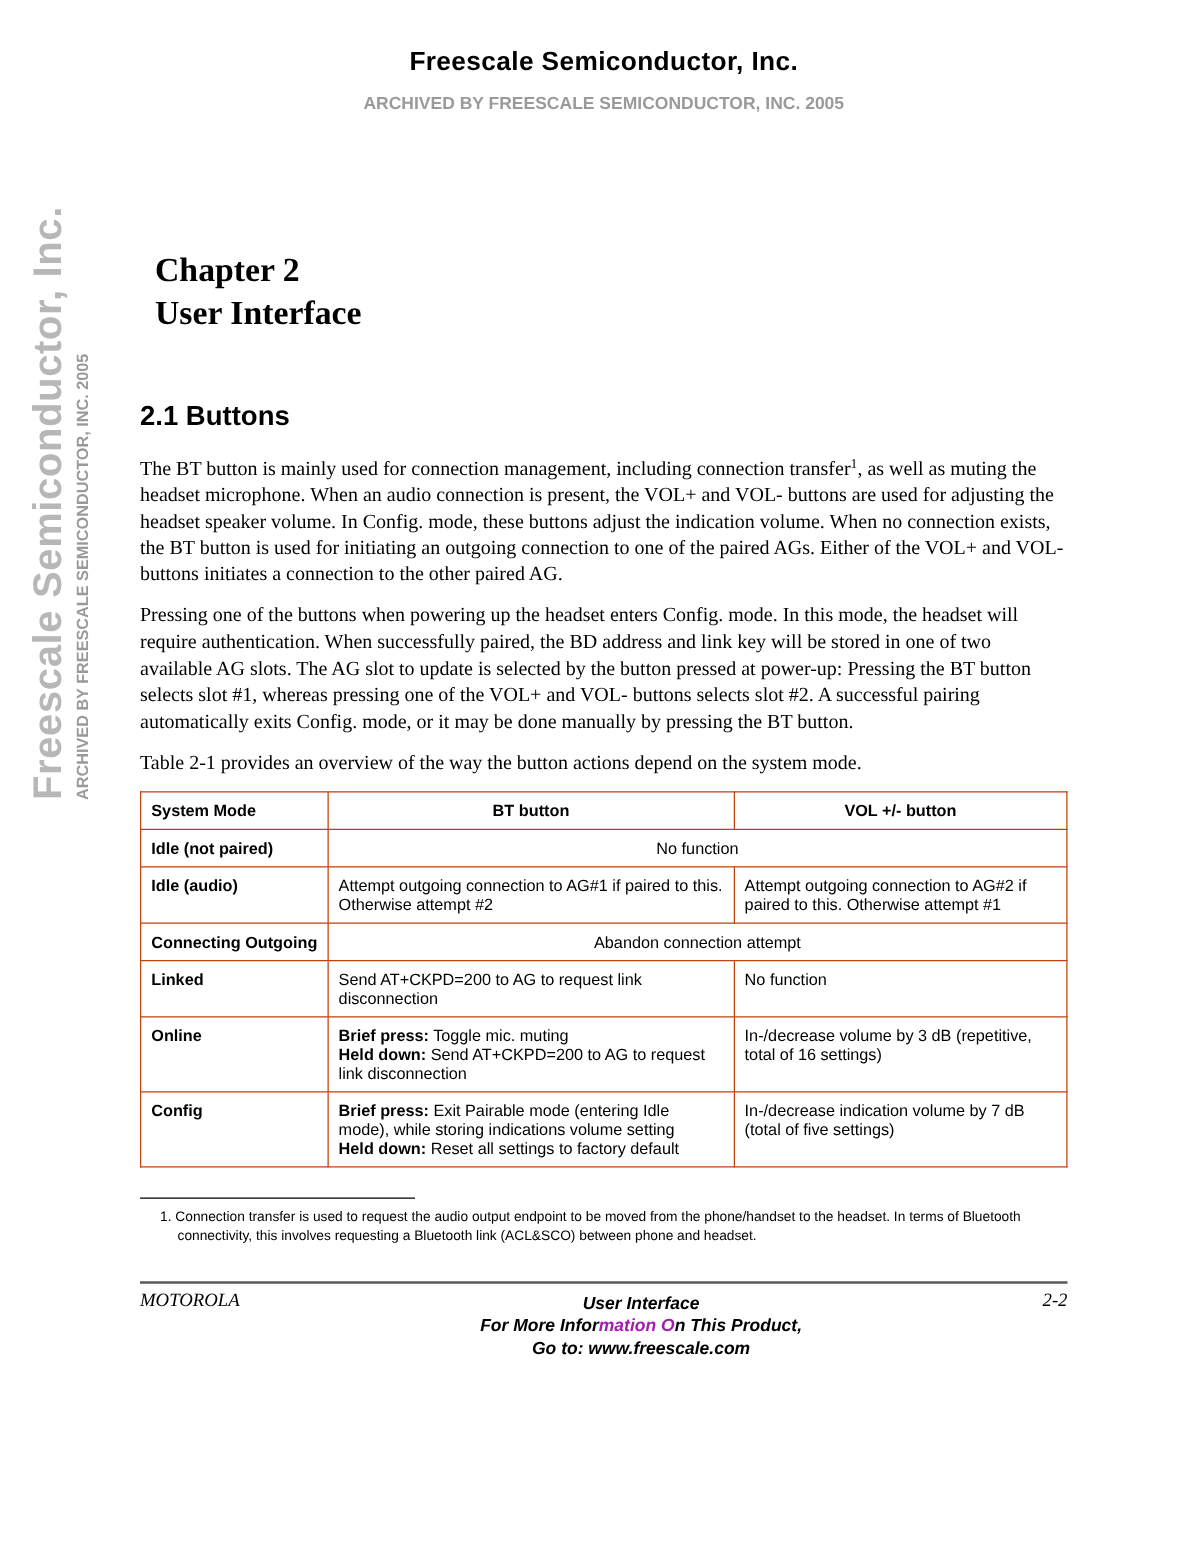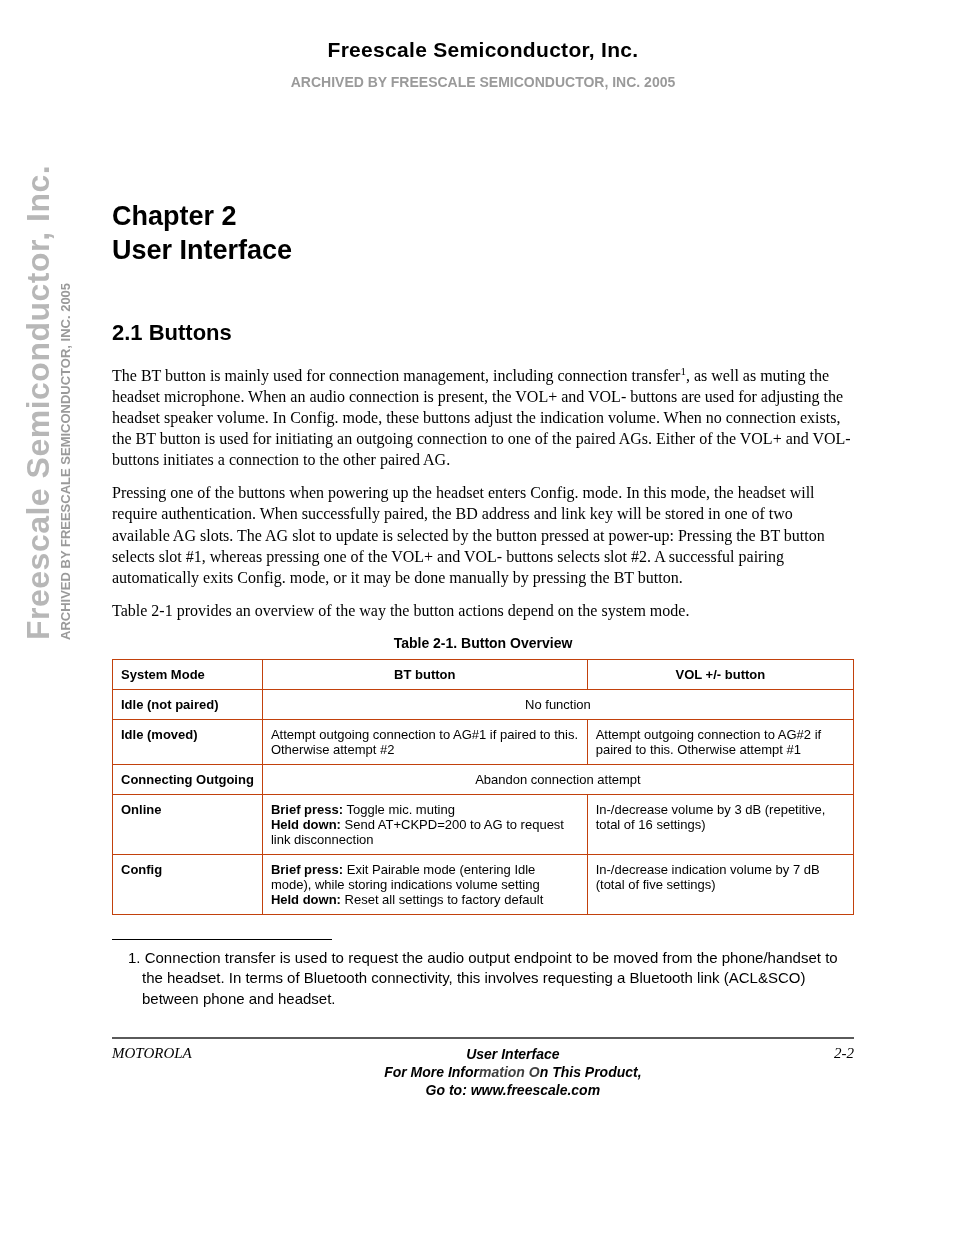--- a/index.html
+++ b/index.html
@@ -27,25 +27,26 @@
   }
   .archived-header {
     text-align: center;
     font-family: Arial, Helvetica, sans-serif;
     font-weight: 700;
     font-size: 14px;
     color: #9a9a9a;
     margin-bottom: 110px;
   }
   .chapter-title {
-    font-family: Liberation Sans, sans-serif;
+    font-family: Liberation Serif, serif;
     font-weight: 900;
     font-size: 27px;
     line-height: 1.25;
     margin-bottom: 52px;
+    margin-left: 12px;
   }
   .section-title {
     font-family: Arial, Helvetica, sans-serif;
     font-weight: 900;
     font-size: 22px;
     margin-bottom: 18px;
   }
   .body-text {
     font-size: 16px;
     line-height: 1.32;
@@ -85,21 +86,21 @@
   .bold { font-weight: 700; }
   .footnote-rule {
     border: none;
     border-top: 1px solid #000;
     width: 220px;
     margin-top: 24px;
     margin-bottom: 8px;
   }
   .footnote {
     font-family: Arial, Helvetica, sans-serif;
-    font-size: 15px;
+    font-size: 11px;
     line-height: 1.35;
     padding-left: 30px;
     text-indent: -14px;
   }
   .footer-rule {
     border: none;
     border-top: 2px solid #5a5a5a;
     margin-top: 28px;
     margin-bottom: 6px;
   }
@@ -112,21 +113,21 @@
   }
   .footer-left { font-family: "Times New Roman", serif; }
   .footer-center {
     text-align: center;
     font-family: Arial, Helvetica, sans-serif;
     font-weight: 900;
     font-size: 14px;
     line-height: 1.3;
   }
   .footer-center .doc-section { font-weight: 700; }
-  .footer-center .tagline1 .prelim { color: #404040; }
+  .footer-center .tagline1 .prelim { color: #a21caf; }
   .footer-right { font-family: "Times New Roman", serif; }
   .side-text {
     position: absolute;
     left: 20px;
     top: 640px;
     transform: rotate(-90deg);
     transform-origin: left top;
     font-family: Arial, Helvetica, sans-serif;
     font-weight: 900;
     font-size: 32px;
@@ -167,41 +168,45 @@
 
 
   <p class="body-text">
     <span>The BT button is mainly used for connection management, including connection transfer</span><sup>1</sup><span>, as well as muting the headset microphone. When an audio connection is present, the VOL+ and VOL- buttons are used for adjusting the headset speaker volume. In Config. mode, these buttons adjust the indication volume. When no connection exists, the BT button is used for initiating an outgoing connection to one of the paired AGs. Either of the VOL+ and VOL- buttons initiates a connection to the other paired AG.</span>
   </p>
 
   <p class="body-text">Pressing one of the buttons when powering up the headset enters Config. mode. In this mode, the headset will require authentication. When successfully paired, the BD address and link key will be stored in one of two available AG slots. The AG slot to update is selected by the button pressed at power-up: Pressing the BT button selects slot #1, whereas pressing one of the VOL+ and VOL- buttons selects slot #2. A successful pairing automatically exits Config. mode, or it may be done manually by pressing the BT button.</p>
 
   <p class="body-text">Table 2-1 provides an overview of the way the button actions depend on the system mode.</p>
 
-  <div class="table-caption">Table 2-1.   Button Overview</div>
 
   <table class="overview">
     <tbody>
         <tr>
       <th>System Mode</th>
       <th>BT button</th>
       <th>VOL +/- button</th>
     </tr>
     <tr>
       <td class="mode-col">Idle (not paired)</td>
       <td class="center" colspan="2">No function</td>
     </tr>
     <tr>
-      <td class="mode-col">Idle (moved)</td>
+      <td class="mode-col">Idle (audio)</td>
       <td>Attempt outgoing connection to AG#1 if paired to this. Otherwise attempt #2</td>
       <td>Attempt outgoing connection to AG#2 if paired to this. Otherwise attempt #1</td>
     </tr>
     <tr>
       <td class="mode-col">Connecting Outgoing</td>
       <td class="center" colspan="2">Abandon connection attempt</td>
+    </tr>
+    <tr>
+      <td class="mode-col">Linked</td>
+      <td>Send AT+CKPD=200 to AG to request link disconnection</td>
+      <td>No function</td>
     </tr>
     <tr>
       <td class="mode-col">Online</td>
       <td>
         <span class="bold">Brief press:</span><span> Toggle mic. muting</span><br>
         <span class="bold">Held down:</span><span> Send AT+CKPD=200 to AG to request link disconnection</span>
       </td>
       <td>In-/decrease volume by 3 dB (repetitive, total of 16 settings)</td>
     </tr>
     <tr>

